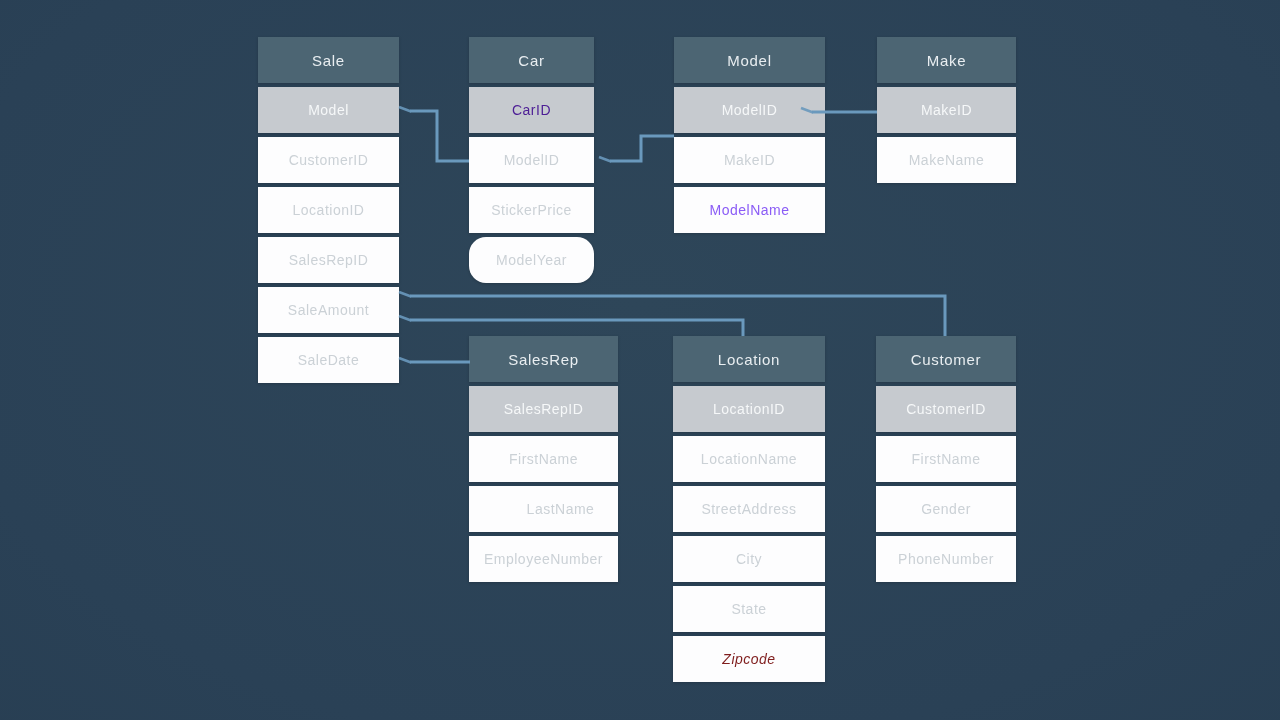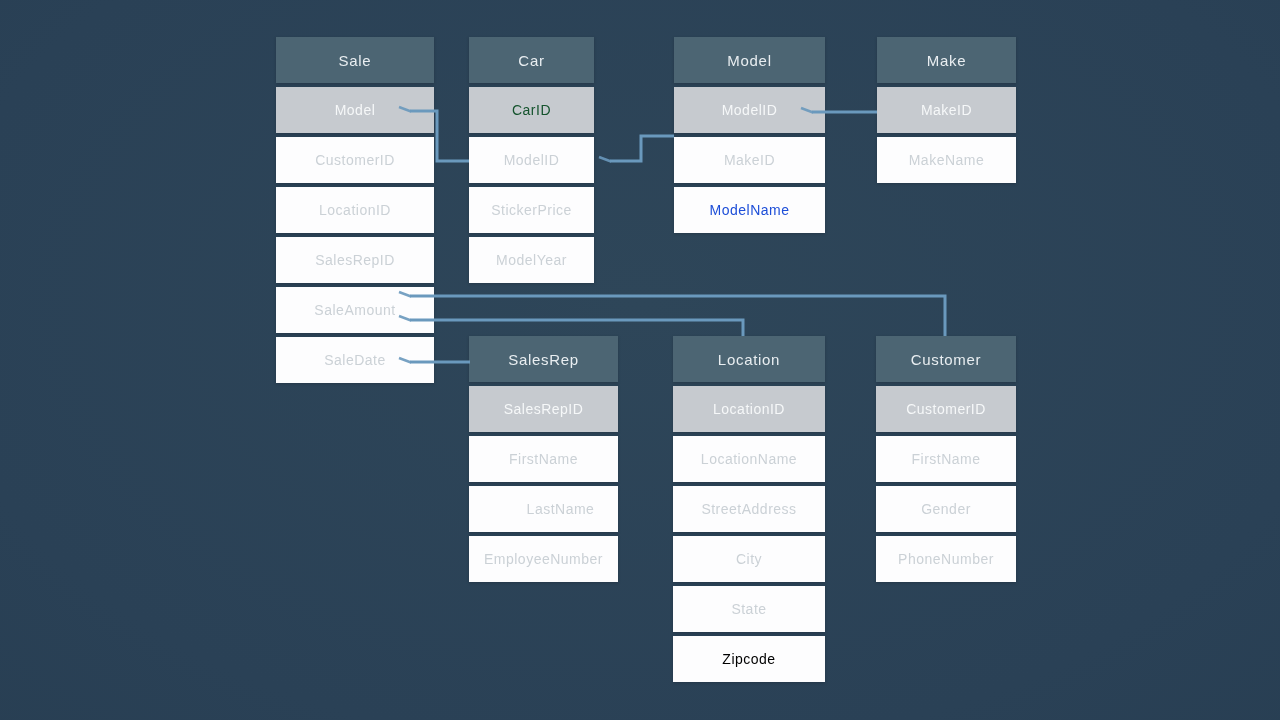--- a/index.html
+++ b/index.html
@@ -25,62 +25,62 @@
     display: flex; align-items: center; justify-content: center;
     font-size: 14px; letter-spacing: 0.5px;
     box-shadow: 0 1px 3px rgba(0,0,0,0.18);
   }
   svg.connectors { position: absolute; left: 0; top: 0; pointer-events: none; }
 </style>
 </head>
 <body>
 
 <div class="stage" id="stage">
-    <div class="tbl" style="left: 276px; top: 37px; width: 158px;">
+    <div class="tbl" style="left: 258px; top: 37px; width: 141px;">
       <div class="hd" style="background: rgb(76, 101, 115); color: rgb(233, 238, 241);">Sale</div>
       <div class="row key" style="background: rgb(198, 202, 207); color: rgb(246, 248, 249);">Model</div>
       <div class="row field" style="background: rgb(253, 253, 254); color: rgb(203, 209, 214);">CustomerID</div>
       <div class="row field" style="background: rgb(253, 253, 254); color: rgb(203, 209, 214);">LocationID</div>
       <div class="row field" style="background: rgb(253, 253, 254); color: rgb(203, 209, 214);">SalesRepID</div>
       <div class="row field" style="background: rgb(253, 253, 254); color: rgb(203, 209, 214);">SaleAmount</div>
       <div class="row field" style="background: rgb(253, 253, 254); color: rgb(203, 209, 214);">SaleDate</div>
     </div>
     <div class="tbl" style="left: 469px; top: 37px; width: 125px;">
       <div class="hd" style="background: rgb(76, 101, 115); color: rgb(233, 238, 241);">Car</div>
-      <div class="row key" style="background: rgb(198, 202, 207); color: #14532d;">CarID</div>
+      <div class="row key" style="background: rgb(198, 202, 207); color: #4c1d95;">CarID</div>
       <div class="row field" style="background: rgb(253, 253, 254); color: rgb(203, 209, 214);">ModelID</div>
       <div class="row field" style="background: rgb(253, 253, 254); color: rgb(203, 209, 214);">StickerPrice</div>
-      <div class="row field" style="background: rgb(253, 253, 254); color: rgb(203, 209, 214);">ModelYear</div>
+      <div class="row field" style="background: rgb(253, 253, 254); color: rgb(203, 209, 214); border-radius: 17px;">ModelYear</div>
     </div>
     <div class="tbl" style="left: 674px; top: 37px; width: 151px;">
       <div class="hd" style="background: rgb(76, 101, 115); color: rgb(233, 238, 241);">Model</div>
       <div class="row key" style="background: rgb(198, 202, 207); color: rgb(246, 248, 249);">ModelID</div>
       <div class="row field" style="background: rgb(253, 253, 254); color: rgb(203, 209, 214);">MakeID</div>
-      <div class="row field" style="background: rgb(253, 253, 254); color: #1d4ed8;">ModelName</div>
+      <div class="row field" style="background: rgb(253, 253, 254); color: #8b5cf6;">ModelName</div>
     </div>
     <div class="tbl" style="left: 877px; top: 37px; width: 139px;">
       <div class="hd" style="background: rgb(76, 101, 115); color: rgb(233, 238, 241);">Make</div>
       <div class="row key" style="background: rgb(198, 202, 207); color: rgb(246, 248, 249);">MakeID</div>
       <div class="row field" style="background: rgb(253, 253, 254); color: rgb(203, 209, 214);">MakeName</div>
     </div>
     <div class="tbl" style="left: 469px; top: 336px; width: 149px;">
       <div class="hd" style="background: rgb(76, 101, 115); color: rgb(233, 238, 241);">SalesRep</div>
       <div class="row key" style="background: rgb(198, 202, 207); color: rgb(246, 248, 249);">SalesRepID</div>
       <div class="row field" style="background: rgb(253, 253, 254); color: rgb(203, 209, 214);">FirstName</div>
       <div class="row field" style="background: rgb(253, 253, 254); color: rgb(203, 209, 214); padding-left: 34px;">LastName</div>
       <div class="row field" style="background: rgb(253, 253, 254); color: rgb(203, 209, 214);">EmployeeNumber</div>
     </div>
     <div class="tbl" style="left: 673px; top: 336px; width: 152px;">
       <div class="hd" style="background: rgb(76, 101, 115); color: rgb(233, 238, 241);">Location</div>
       <div class="row key" style="background: rgb(198, 202, 207); color: rgb(246, 248, 249);">LocationID</div>
       <div class="row field" style="background: rgb(253, 253, 254); color: rgb(203, 209, 214);">LocationName</div>
       <div class="row field" style="background: rgb(253, 253, 254); color: rgb(203, 209, 214);">StreetAddress</div>
       <div class="row field" style="background: rgb(253, 253, 254); color: rgb(203, 209, 214);">City</div>
       <div class="row field" style="background: rgb(253, 253, 254); color: rgb(203, 209, 214);">State</div>
-      <div class="row field" style="background: rgb(253, 253, 254); color: #000000;">Zipcode</div>
+      <div class="row field" style="background: rgb(253, 253, 254); color: #7f1d1d; font-style: italic;">Zipcode</div>
     </div>
     <div class="tbl" style="left: 876px; top: 336px; width: 140px;">
       <div class="hd" style="background: rgb(76, 101, 115); color: rgb(233, 238, 241);">Customer</div>
       <div class="row key" style="background: rgb(198, 202, 207); color: rgb(246, 248, 249);">CustomerID</div>
       <div class="row field" style="background: rgb(253, 253, 254); color: rgb(203, 209, 214);">FirstName</div>
       <div class="row field" style="background: rgb(253, 253, 254); color: rgb(203, 209, 214);">Gender</div>
       <div class="row field" style="background: rgb(253, 253, 254); color: rgb(203, 209, 214);">PhoneNumber</div>
     </div>
     <svg class="connectors" width="1280" height="720" viewBox="0 0 1280 720">
       <polyline points="410,111 437,111 437,161 469,161" fill="none" stroke="#6a99bd" stroke-width="3"></polyline>

